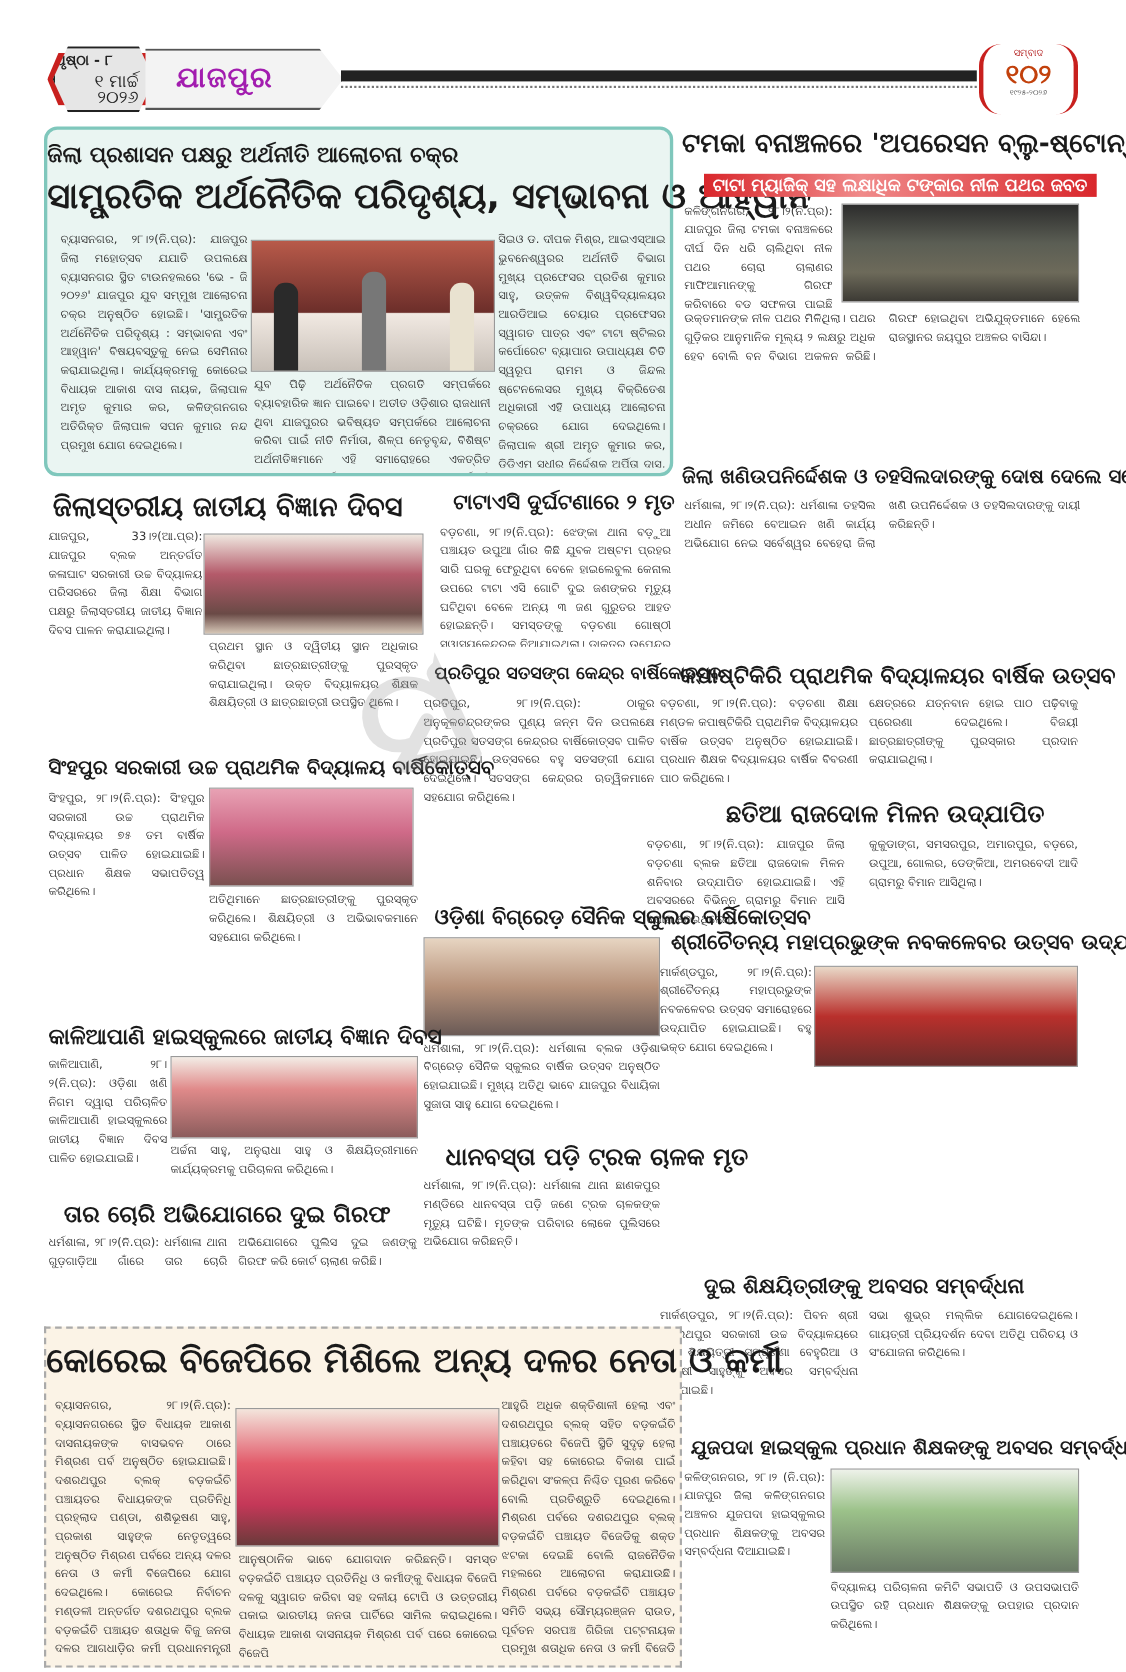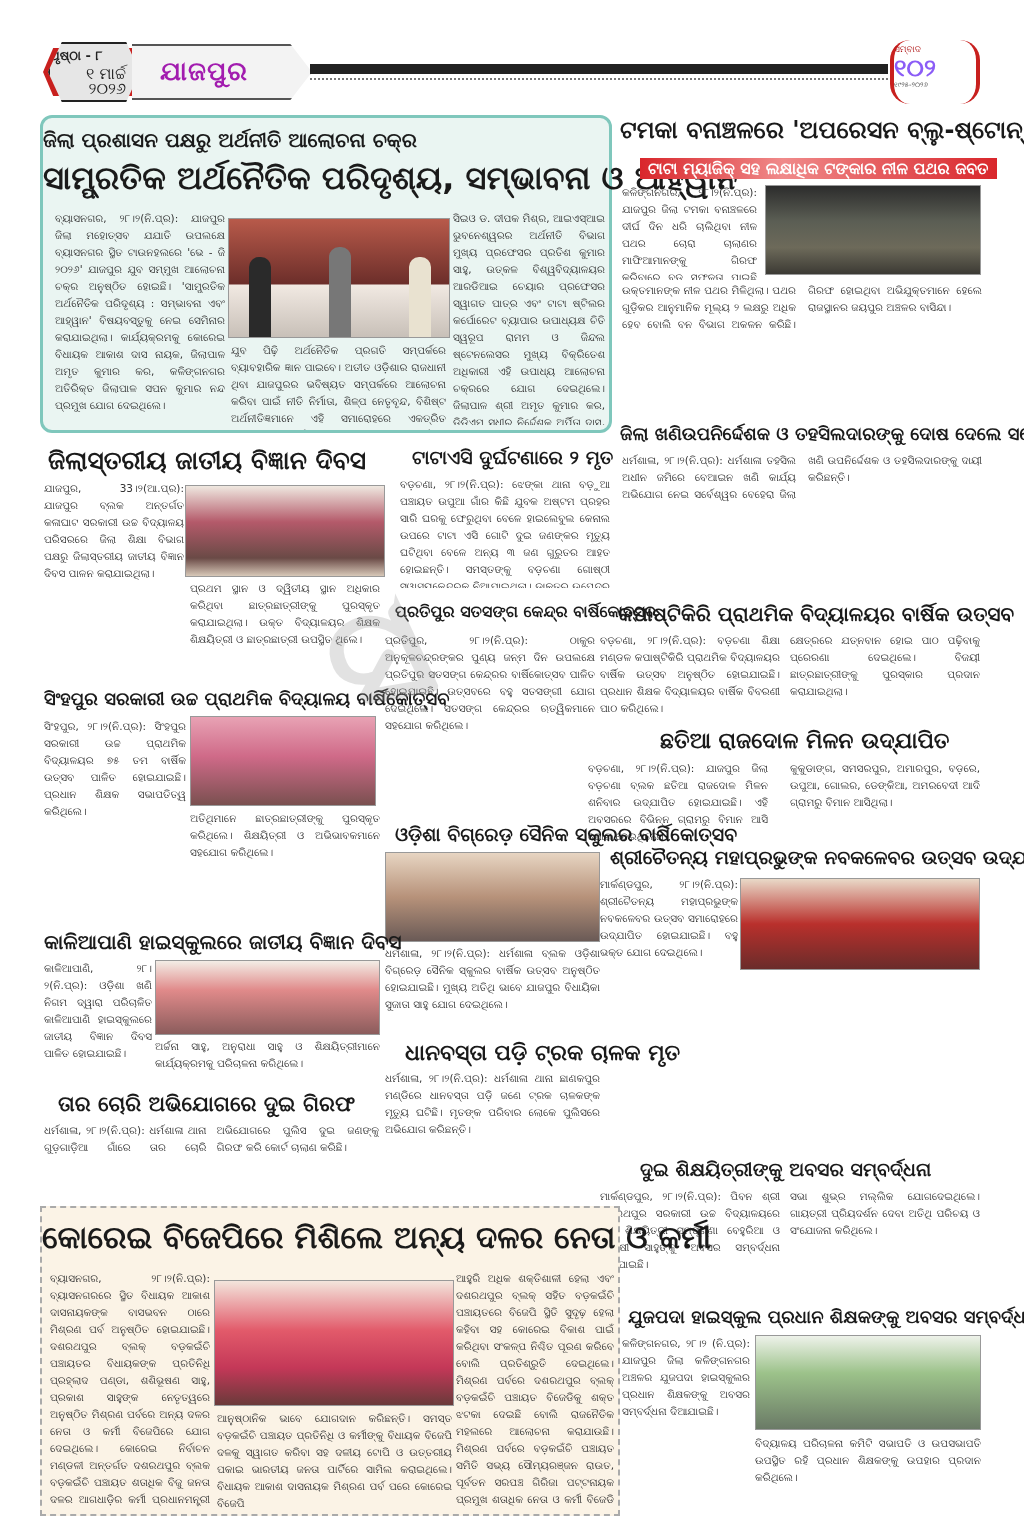--- a/index.html
+++ b/index.html
@@ -7,23 +7,23 @@
 body{position:relative;font-family:"DejaVu Sans",sans-serif;color:#222}
 
 .pg-badge{position:absolute;left:48px;top:42px;width:92px;height:60px;background:#e6e6e6;border:2px solid #222;clip-path:polygon(15% 0,85% 0,100% 50%,85% 100%,15% 100%,0 50%);}
 .pg-red{position:absolute;left:43px;top:48px;width:102px;height:48px;background:#c8201e;clip-path:polygon(10% 0,90% 0,100% 50%,90% 100%,10% 100%,0 50%);}
 .pg-badge .p1{position:absolute;top:4px;left:0;right:0;text-align:left;font-size:13px;font-weight:bold}
 .pg-badge .p2{position:absolute;top:22px;left:0;right:12px;text-align:right;font-size:16px;line-height:15px}
 .sec-tab{position:absolute;left:132px;top:44px;width:180px;height:56px;background:#f3f3f3;border:2px solid #555;border-left:none;clip-path:polygon(0 0,88% 0,100% 50%,88% 100%,0 100%);}
 .sec-tab span{position:absolute;left:28px;top:10px;font-size:26px;font-weight:bold;color:#a21caf;letter-spacing:1px}
 .rule-thick{position:absolute;left:310px;top:64px;width:578px;height:10px;background:#222}
 .rule-dot{position:absolute;left:310px;top:78px;width:578px;height:0;border-top:2px dotted #777}
-.logo{position:absolute;left:890px;top:40px;width:90px;height:64px;border-left:4px solid #c8201e;border-right:4px solid #c8201e;border-radius:20px;text-align:left}
+.logo{position:absolute;left:890px;top:40px;width:90px;height:64px;border-left:4px solid #c8201e;border-right:4px solid #c8201e;border-radius:20px;text-align:center}
 .logo .l1{font-size:9px;color:#b01818;margin-top:4px}
-.logo .l2{font-size:24px;font-weight:bold;color:#8b5cf6;line-height:26px}
+.logo .l2{font-size:24px;font-weight:bold;color:#c2410c;line-height:26px}
 .logo .l3{font-size:7px;color:#444}
 
 .box-teal{position:absolute;left:40px;top:115px;width:572px;height:318px;border:3px solid #7fc7bc;border-radius:12px;background:#eaf5f2}
 .box-cream{position:absolute;left:40px;top:1206px;width:580px;height:310px;border:2px dashed #aaa;background:#fbf3e6}
 .hl{position:absolute;font-weight:bold;color:#1a1a1a;white-space:nowrap;line-height:1}
 .sub{position:absolute;background:linear-gradient(90deg,#d9262b,#f08a8a 40%,#d9262b);color:#fff;font-weight:bold;white-space:nowrap;padding:1px 8px}
 .body-text{position:absolute;font-size:10.5px;line-height:17px;color:#333;overflow:hidden;text-align:justify}
 .photo{position:absolute;overflow:hidden;border:1px solid #999}
 .ph-stage{background:linear-gradient(180deg,#b85a4a 0%,#6c2e2a 55%,#f1e9e2 56%,#c8c0b8 100%)}
 .ph-police{background:linear-gradient(180deg,#2c2c2c 0%,#5b5e54 40%,#6d6a5a 70%,#3c3a34 100%)}

